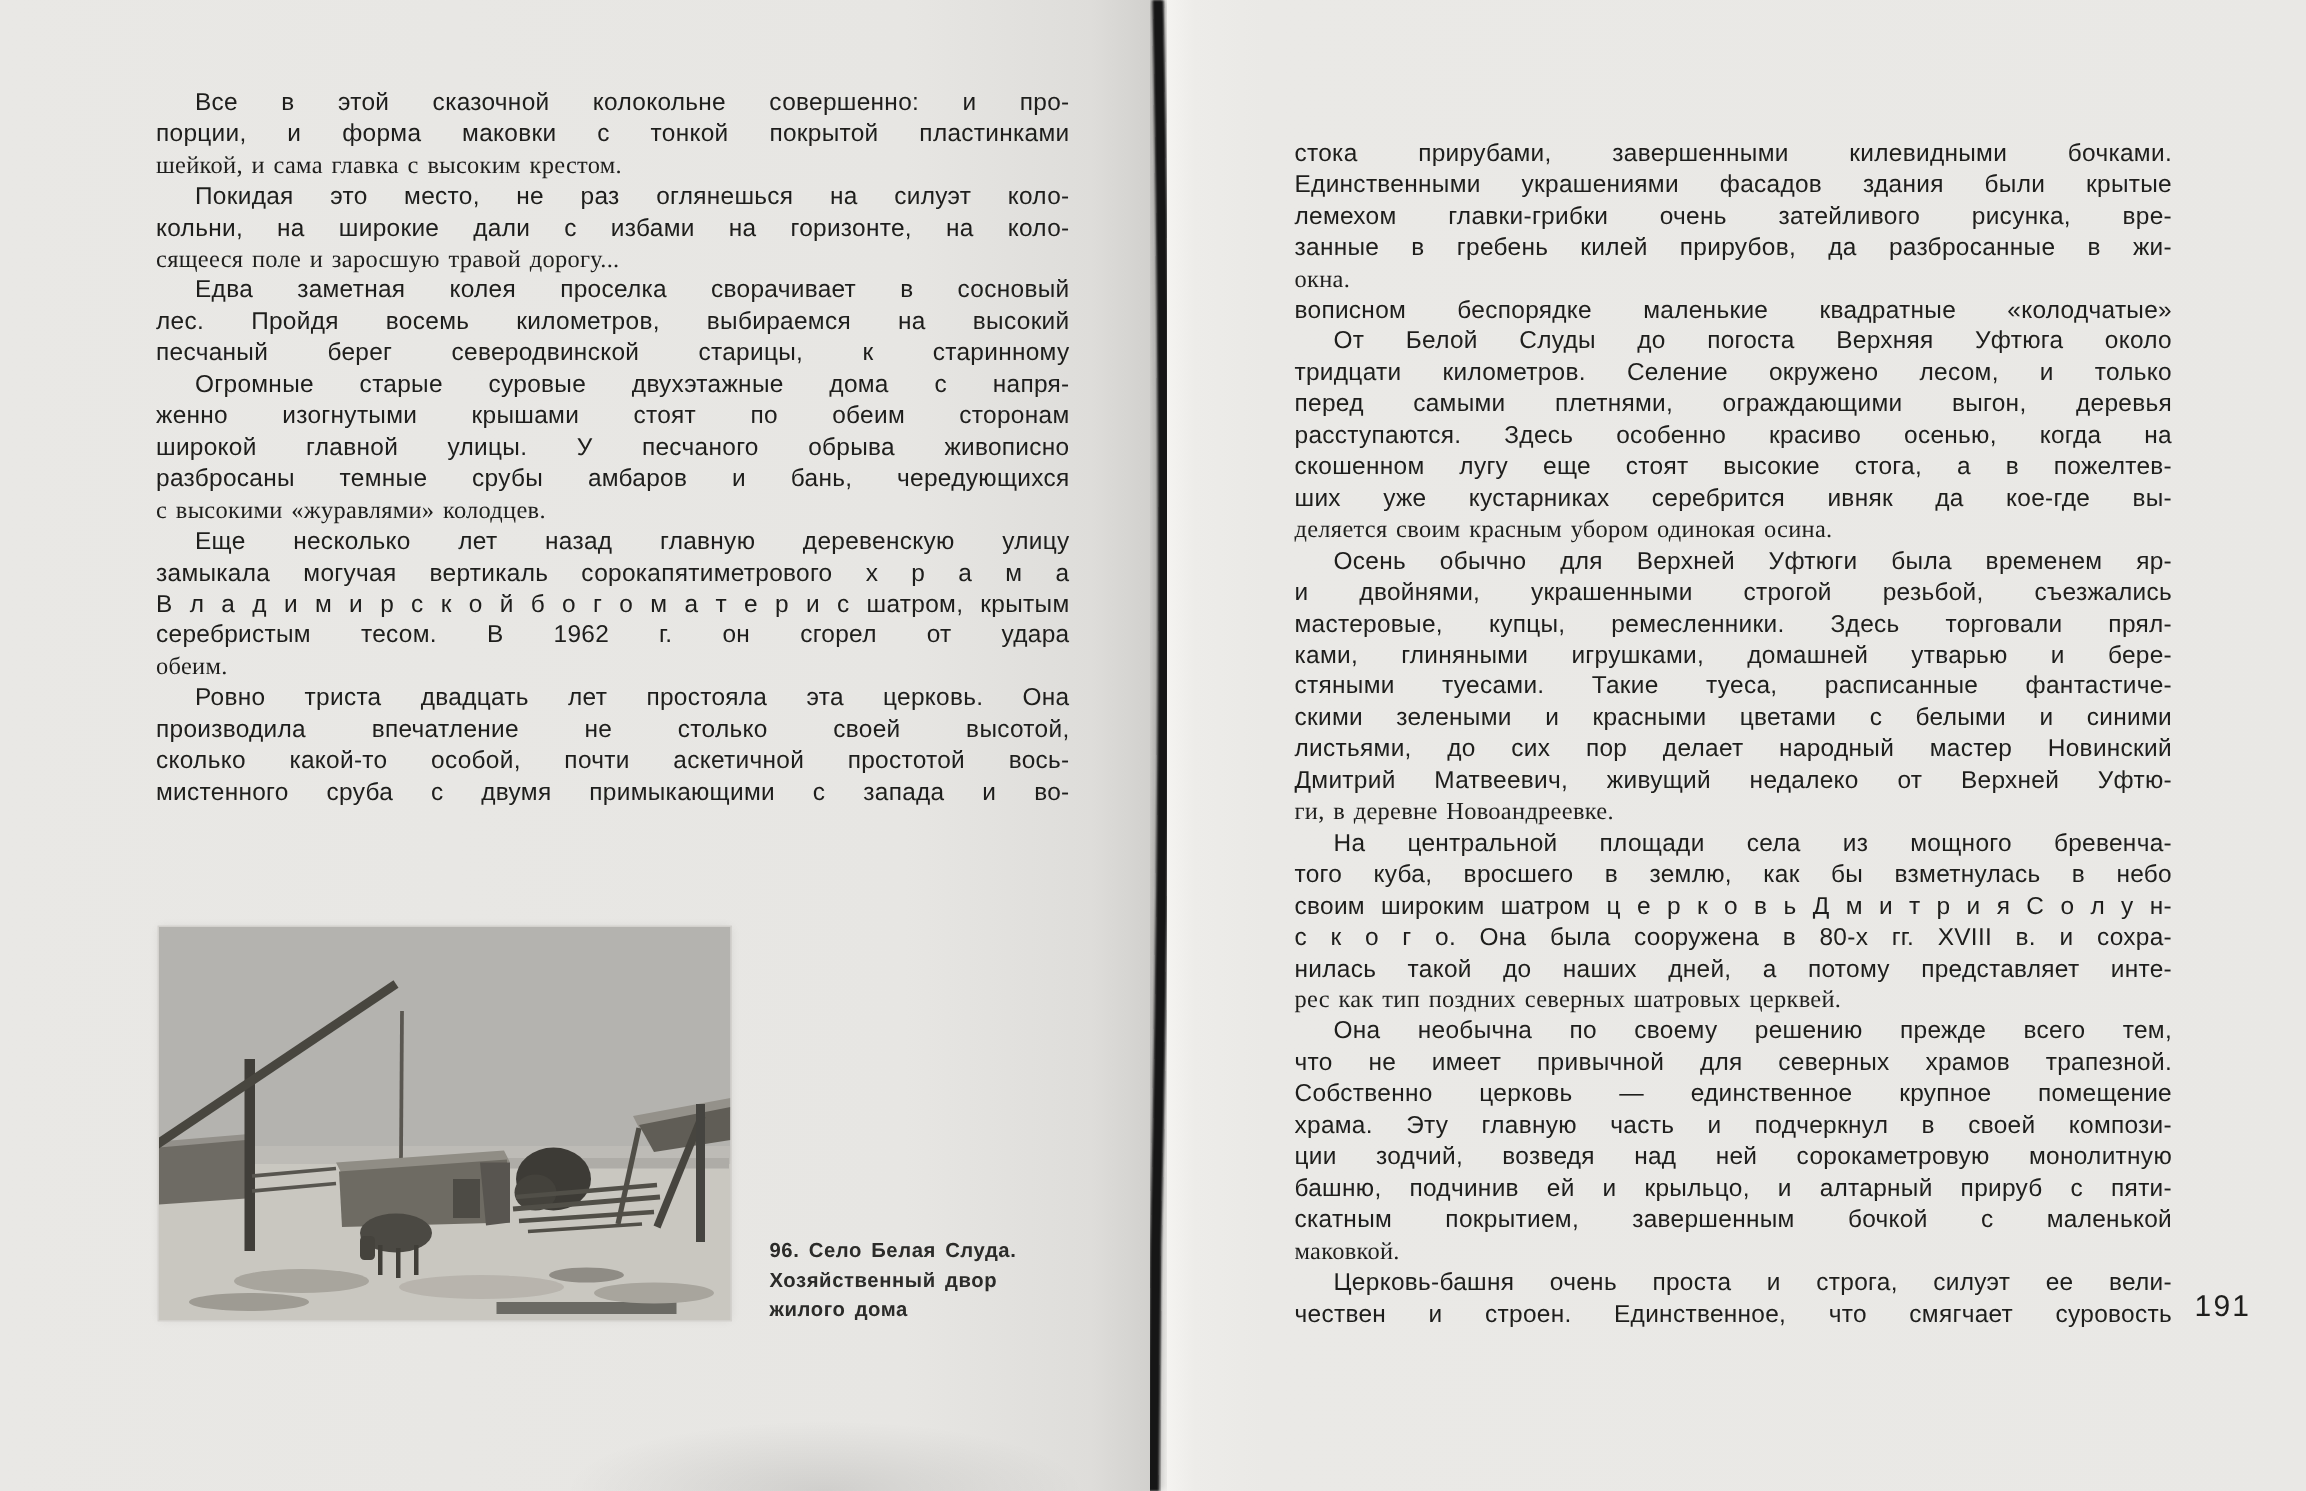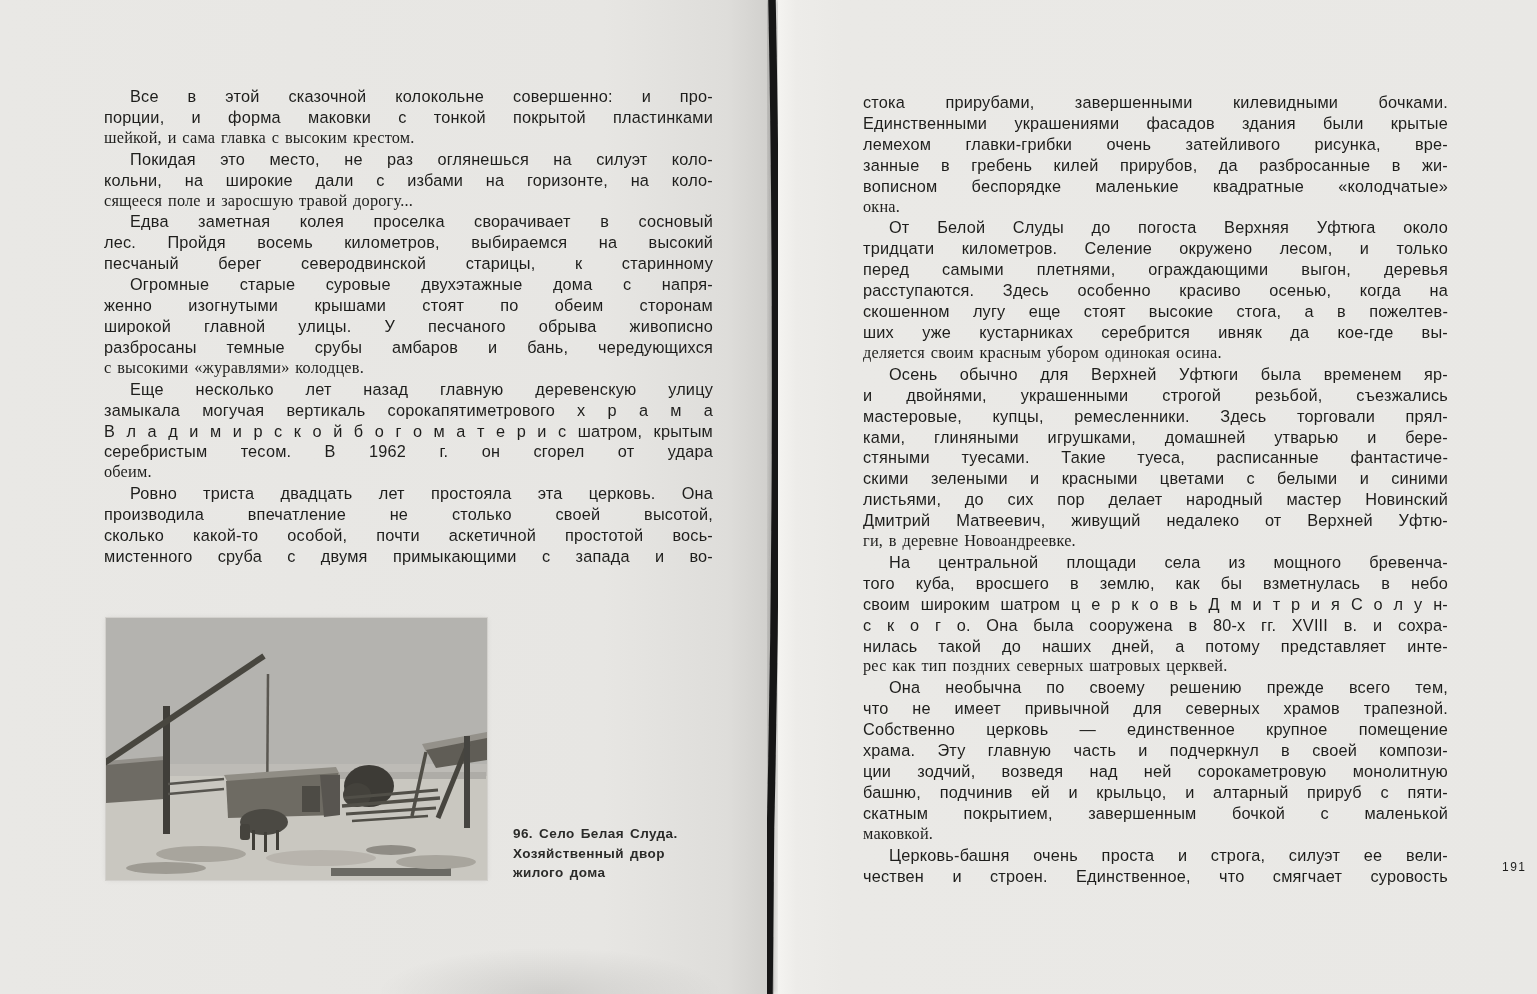--- a/index.html
+++ b/index.html
@@ -11,40 +11,40 @@
   .page{position:absolute;top:0;bottom:0;}
   .page-left{left:0;width:774px;
     background:linear-gradient(90deg,#e9e8e5 0%,#e7e6e3 78%,#deddda 94%,#cfcecb 100%);}
   .page-right{left:774px;width:763px;
     background:linear-gradient(90deg,#f6f5f2 0%,#edecE9 3%,#eae9e6 9%,#e9e8e5 100%);}
   .text-col{
     position:absolute;color:#1e1e1c;
     font-size:16.3px;line-height:20.9px;
     letter-spacing:0.2px;word-spacing:1.5px;
   }
-  #left-col{left:104px;top:58px;width:609px;margin-top:28px;}
+  #left-col{left:104px;top:58px;width:609px;}
   #right-col{left:863px;top:72px;width:585px;margin-top:20px;}
   .para{margin:0;}
   .line{text-align:justify;text-align-last:justify;text-justify:inter-word;}
   .line.last{text-align-last:left;font-family:Liberation Serif, serif;}
   .line.indent{text-indent:26px;}
   .photo{
     position:absolute;left:106px;top:618px;width:381px;height:262px;margin:0;
     outline:1px solid #d3d1cd;box-shadow:0 0 6px rgba(0,0,0,0.08);
     background:#bab8b4;
   }
   .photo svg{display:block;}
   .caption{
     position:absolute;left:513px;top:824px;width:210px;
     font-size:13.5px;font-weight:700;line-height:19.5px;
     color:#2b2b29;letter-spacing:0.4px;word-spacing:2px;
   }
   .page-number{
     position:absolute;left:1463px;top:860px;
-    font-size:12px;color:#1e1e1c;letter-spacing:1.5px;font-weight:400;margin-left:39px;
+    font-size:20px;color:#1e1e1c;letter-spacing:1.5px;font-weight:400;
   }
   .gutter-svg{position:absolute;left:0;top:0;pointer-events:none;}
   .bottom-shadow{
     position:absolute;left:380px;top:948px;width:340px;height:46px;
     background:radial-gradient(ellipse at 50% 100%,rgba(0,0,0,0.10),rgba(0,0,0,0) 72%);
   }
 </style>
 </head>
 <body>
 
@@ -149,22 +149,22 @@
     <div>Хозяйственный двор</div>
     <div>жилого дома</div>
   </div>
 
 <div class="text-col" id="right-col">
     <div class="para">
       <div class="line">стока прирубами, завершенными килевидными бочками.</div>
       <div class="line">Единственными украшениями фасадов здания были крытые</div>
       <div class="line">лемехом главки-грибки очень затейливого рисунка, вре-</div>
       <div class="line">занные в гребень килей прирубов, да разбросанные в жи-</div>
+      <div class="line last">окна.</div>
       <div class="line">вописном беспорядке маленькие квадратные «колодчатые»</div>
-      <div class="line last">окна.</div>
     </div>
     <div class="para">
       <div class="line indent">От Белой Слуды до погоста Верхняя Уфтюга около</div>
       <div class="line">тридцати километров. Селение окружено лесом, и только</div>
       <div class="line">перед самыми плетнями, ограждающими выгон, деревья</div>
       <div class="line">расступаются. Здесь особенно красиво осенью, когда на</div>
       <div class="line">скошенном лугу еще стоят высокие стога, а в пожелтев-</div>
       <div class="line">ших уже кустарниках серебрится ивняк да кое-где вы-</div>
       <div class="line last">деляется своим красным убором одинокая осина.</div>
     </div>

